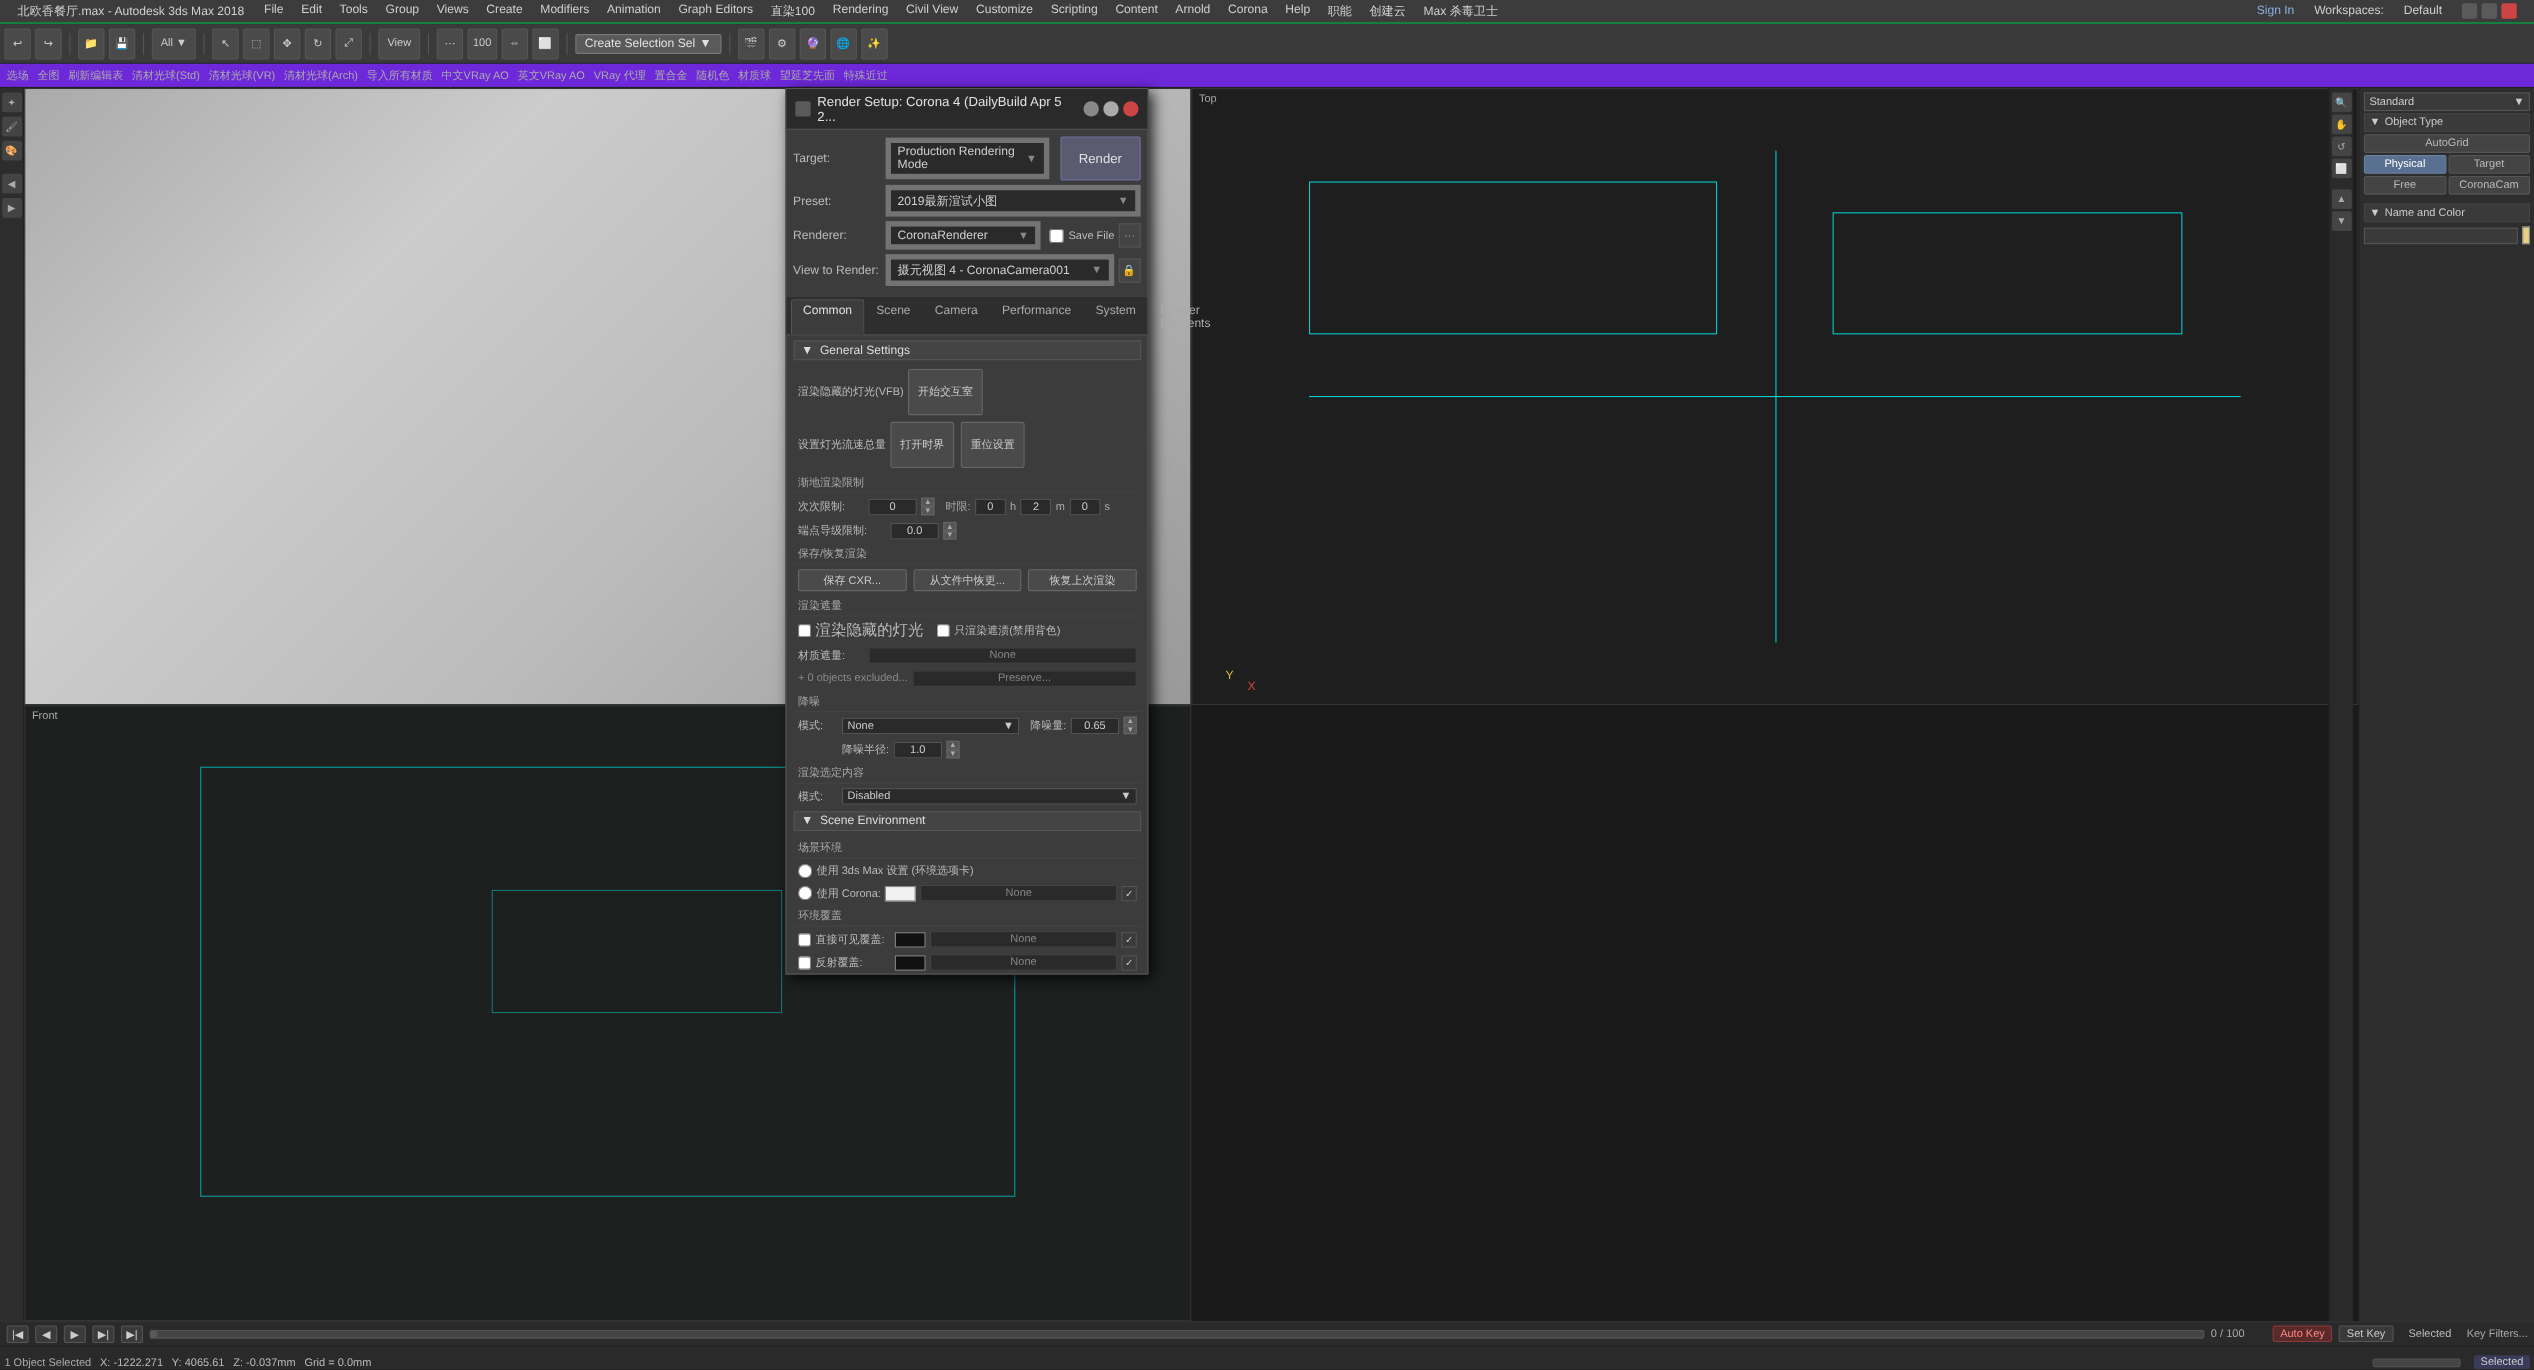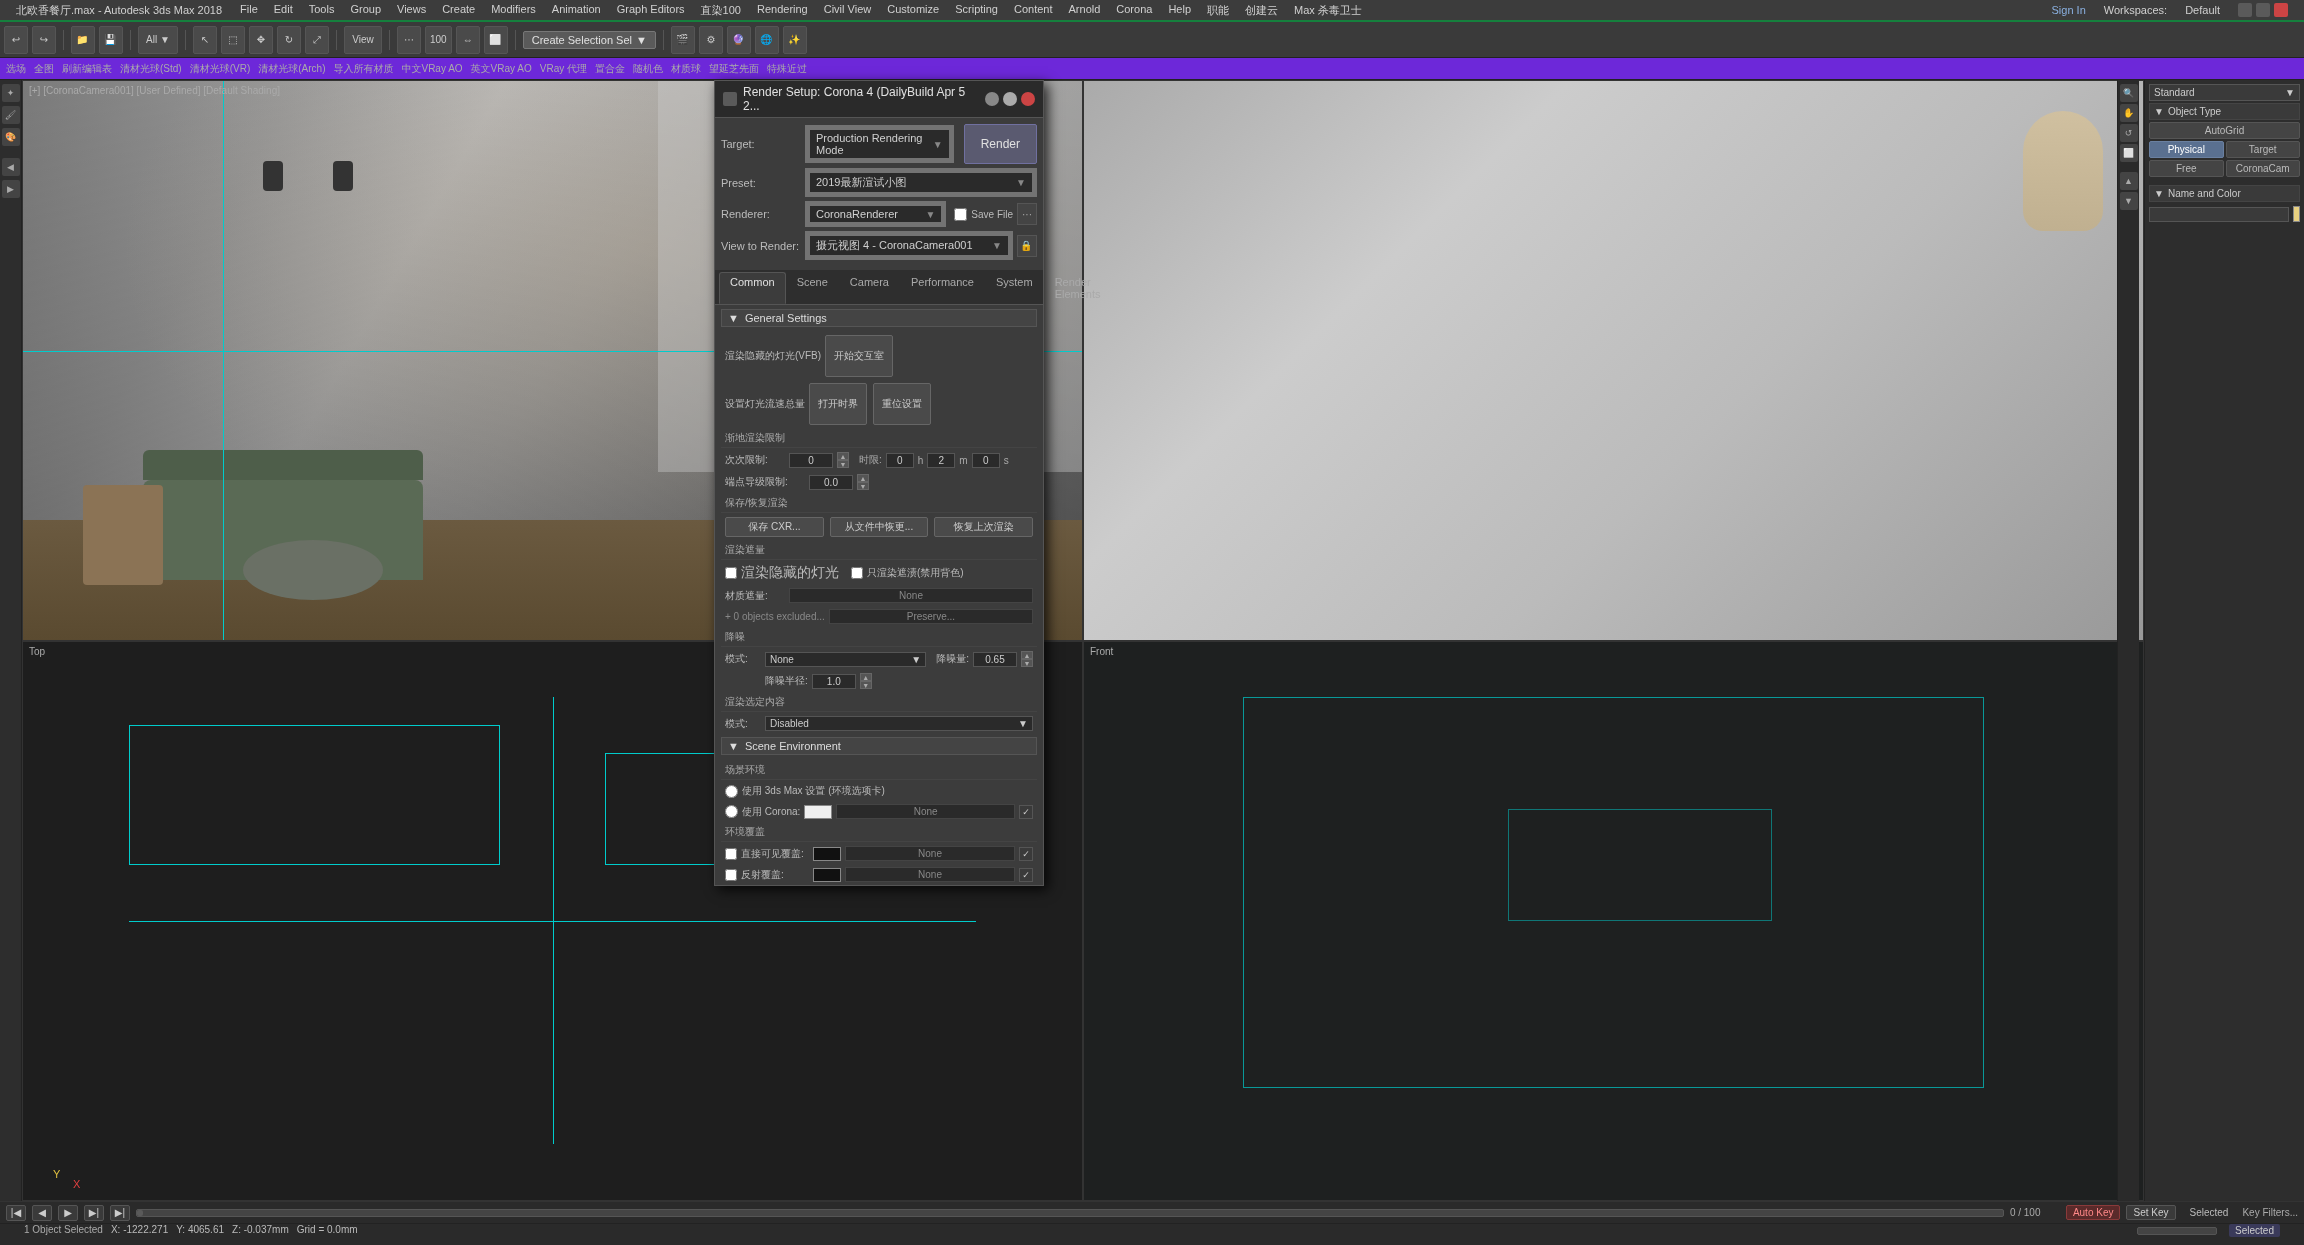--- a/index.html
+++ b/index.html
@@ -578,22 +578,22 @@
 
     
     #statusbar {
       position: absolute;
       bottom: 0;
       width: 100%;
       height: 22px;
       background: #2a2a2a;
       border-top: 1px solid #222;
       display: flex;
-      align-items: flex-start;
-      padding: 0 24px;
+      align-items: flex-end;
+      padding: 0 4px;
       gap: 8px;
       font-size: 10px;
       color: #aaa;
     }
     .status-left { flex: 1; display: flex; align-items: center; gap: 8px; }
     .status-right { display: flex; align-items: center; gap: 12px; }
     .status-coord { font-size: 10px; color: #bbb; }
     .status-selected { background: #3a3a5a; padding: 1px 6px; border-radius: 2px; color: #ccc; }
     .progress-bar {
       display: flex;
@@ -828,38 +828,20 @@
   <div id="left-sidebar">
     <div class="sidebar-icon">✦</div>
     <div class="sidebar-icon">🖌</div>
     <div class="sidebar-icon">🎨</div>
     <div class="sidebar-icon" style="margin-top:8px;">◀</div>
     <div class="sidebar-icon">▶</div>
   </div>
 
   <div id="viewport-area">
 
-    <div class="viewport" id="vp-main">
-      <div class="interior-bg"></div>
-      <div class="interior-overlay"></div>
-      <div class="floor"></div>
-      <div class="wall-right"></div>
-
-      <div class="track-light" style="left:240px;"></div>
-      <div class="track-light" style="left:310px;"></div>
-
-      <div class="sofa"></div>
-      <div class="ottoman"></div>
-      <div class="table"></div>
-
-      <div class="selection-line" style="left:0;top:270px;width:100%;height:1px;"></div>
-      <div class="selection-line" style="left:200px;top:0;width:1px;height:100%;"></div>
-
-      <div class="viewport-label">[+] [CoronaCamera001] [User Defined] [Default Shading]</div>
-    </div>
 
     <div class="viewport" id="vp-image">
       <div class="figure-bg"></div>
       <div class="hand-figure"></div>
       <div class="viewport-label" style="color:#555;"></div>
     </div>
 
     <div class="viewport" id="vp-tl">
       <div class="viewport-label">Top</div>
 

